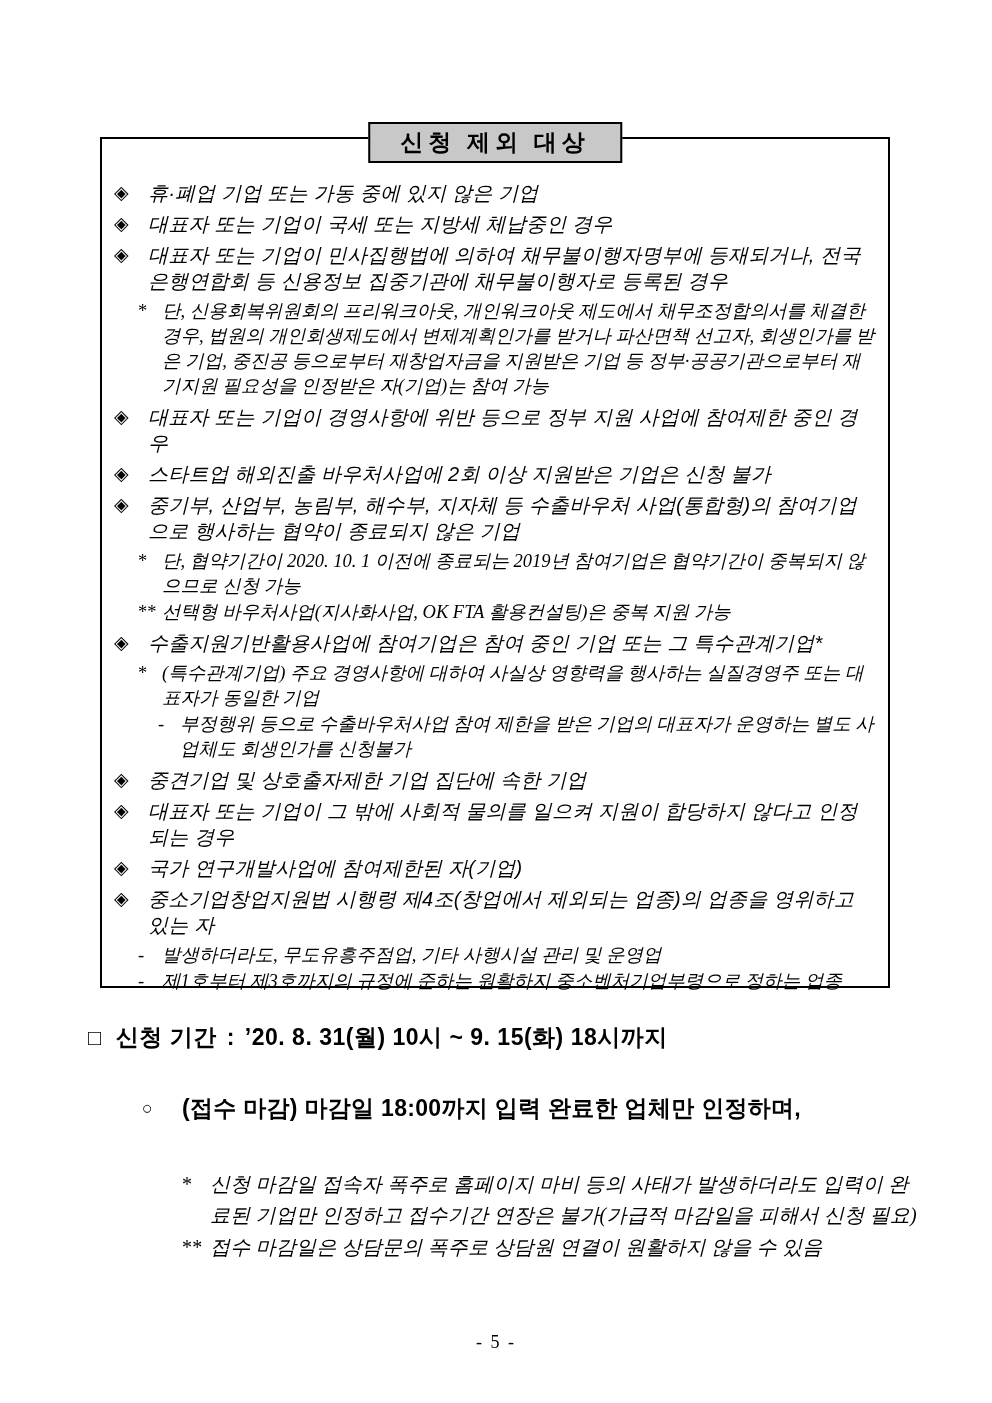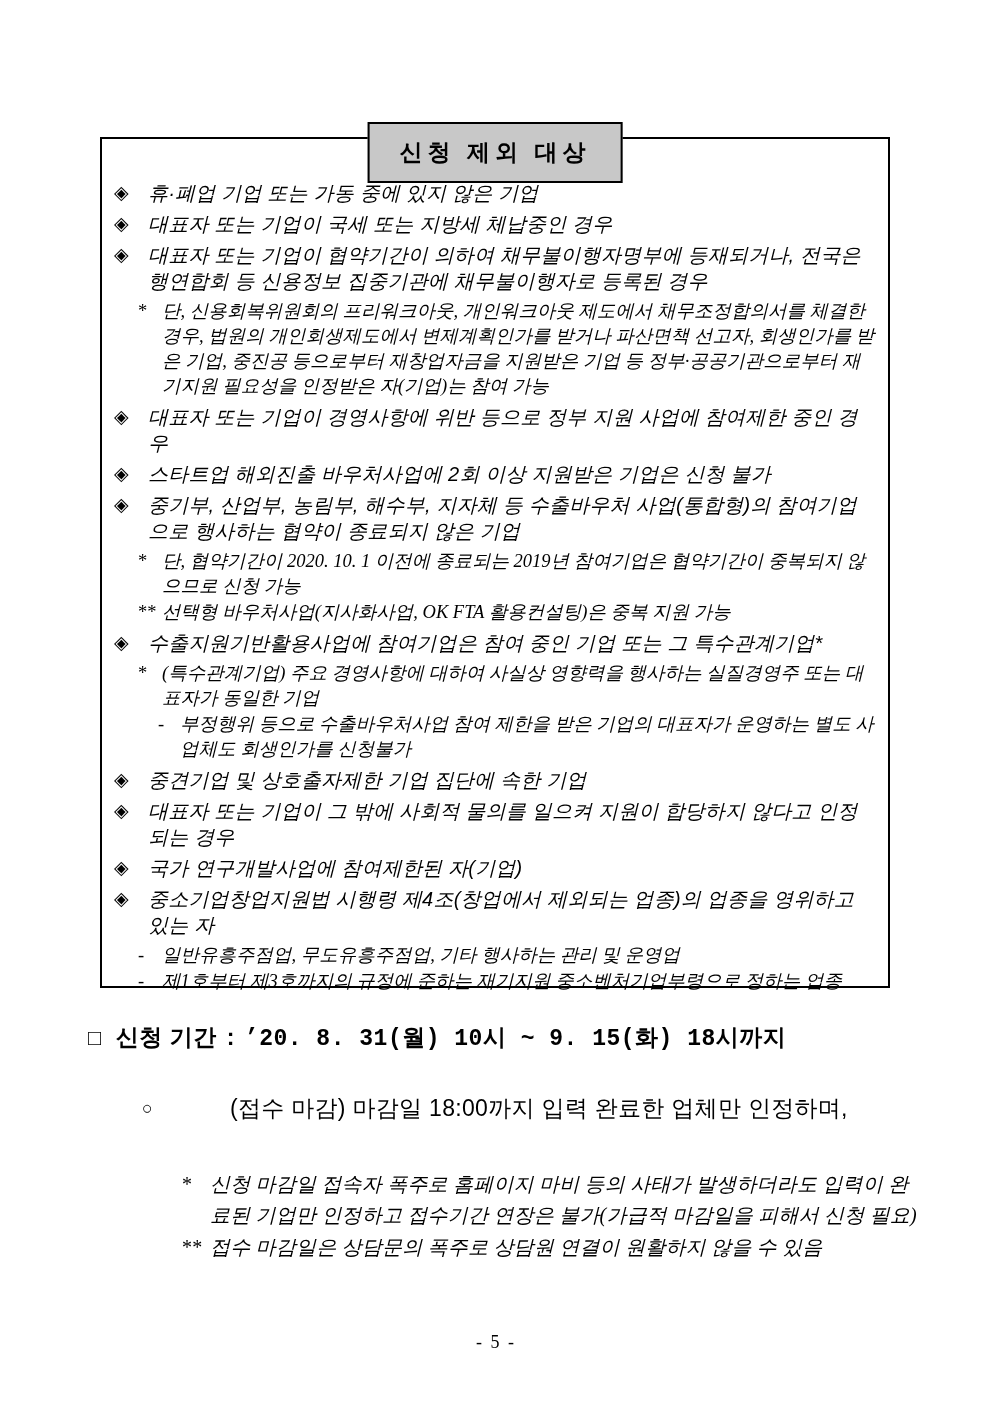--- a/index.html
+++ b/index.html
@@ -11,22 +11,22 @@
   .page{position:relative;width:992px;height:1403px;overflow:hidden;background:#fff;}
 
   
   .box{
     position:absolute;left:100px;top:137px;width:790px;height:851px;
     border:2px solid #000;box-sizing:border-box;
   }
   .box-title{
     position:absolute;top:-17px;left:50%;transform:translateX(-50%);
     border:2px solid #000;
-    padding:13px 30px;
-    font-size:23px;font-weight:bold;letter-spacing:5px;white-space:nowrap;
+    padding:3px 30px;
+    font-size:23px;font-weight:bold;letter-spacing:5px;white-space:nowrap;font-family:Liberation Serif, serif;
   }
   .box-content{padding:36px 12px 0 12px;}
 
   .item{display:flex;align-items:flex-start;}
   .item .marker{flex:0 0 auto;text-align:left;}
   .item .text{flex:1 1 auto;font-style:italic;}
 
   .lvl0{font-size:20px;line-height:26px;margin:5px 0;font-weight:500;letter-spacing:0.2px;}
   .lvl0 .marker{width:34px;font-size:19px;}
   .lvl1{font-size:18.5px;line-height:25px;margin:1px 0 1px 24px;
@@ -37,27 +37,27 @@
   .lvl2 .marker{width:22px;}
 
   
   .period-line{
     position:absolute;left:88px;top:1022px;width:860px;
     font-size:23px;font-weight:bold;letter-spacing:0.5px;
     display:flex;align-items:baseline;
   }
   .period-line .sq{margin-right:14px;font-size:22px;font-weight:normal;}
   .period-line .sep{margin:0 10px;}
-  .period-line .val{font-family:Liberation Mono, monospace;font-weight:bold;}
+  .period-line .val{font-family:Liberation Sans, sans-serif;font-weight:bold;}
 
   
   .deadline{position:absolute;left:142px;top:1088px;width:780px;}
   .deadline-head{display:flex;}
   .deadline-head .circ{flex:0 0 40px;font-size:18px;line-height:40px;font-weight:normal;}
-  .deadline-lines{flex:1 1 auto;font-size:23px;font-weight:normal;line-height:40px;letter-spacing:0.3px;margin-left:48px;}
+  .deadline-lines{flex:1 1 auto;font-size:23px;font-weight:bold;line-height:40px;letter-spacing:0.3px;}
 
   .notes{position:absolute;left:182px;top:1168px;width:744px;}
   .notes .item{font-family:"Liberation Serif","DejaVu Serif",serif;}
   .notes .lvl0{font-size:20px;line-height:31px;font-weight:normal;margin:1px 0;}
   .notes .lvl0 .marker{width:28px;font-size:20px;}
 
   
   .pagenum{
     position:absolute;left:0;top:1332px;width:100%;text-align:center;
     font-size:18px;font-family:"Liberation Serif","DejaVu Serif",serif;letter-spacing:2px;
@@ -75,21 +75,21 @@
     <div class="item lvl0">
           <span class="marker">◈</span>
           <span class="text">휴·폐업 기업 또는 가동 중에 있지 않은 기업</span>
         </div>
         <div class="item lvl0">
           <span class="marker">◈</span>
           <span class="text">대표자 또는 기업이 국세 또는 지방세 체납중인 경우</span>
         </div>
         <div class="item lvl0">
           <span class="marker">◈</span>
-          <span class="text">대표자 또는 기업이 협약기간이 의하여 채무불이행자명부에 등재되거나, 전국은행연합회 등 신용정보 집중기관에 채무불이행자로 등록된 경우</span>
+          <span class="text">대표자 또는 기업이 민사집행법에 의하여 채무불이행자명부에 등재되거나, 전국은행연합회 등 신용정보 집중기관에 채무불이행자로 등록된 경우</span>
         </div>
         <div class="item lvl1">
           <span class="marker">*</span>
           <span class="text">단, 신용회복위원회의 프리워크아웃, 개인워크아웃 제도에서 채무조정합의서를 체결한 경우, 법원의 개인회생제도에서 변제계획인가를 받거나 파산면책 선고자, 회생인가를 받은 기업, 중진공 등으로부터 재창업자금을 지원받은 기업 등 정부·공공기관으로부터 재기지원 필요성을 인정받은 자(기업)는 참여 가능</span>
         </div>
         <div class="item lvl0">
           <span class="marker">◈</span>
           <span class="text">대표자 또는 기업이 경영사항에 위반 등으로 정부 지원 사업에 참여제한 중인 경우</span>
         </div>
         <div class="item lvl0">
@@ -131,25 +131,25 @@
         <div class="item lvl0">
           <span class="marker">◈</span>
           <span class="text">국가 연구개발사업에 참여제한된 자(기업)</span>
         </div>
         <div class="item lvl0">
           <span class="marker">◈</span>
           <span class="text">중소기업창업지원법 시행령 제4조(창업에서 제외되는 업종)의 업종을 영위하고 있는 자</span>
         </div>
         <div class="item lvl1">
           <span class="marker">-</span>
-          <span class="text">일반유흥주점업, 무도유흥주점업, 기타 행사하는 관리 및 운영업</span>
+          <span class="text">발생하더라도, 무도유흥주점업, 기타 사행시설 관리 및 운영업</span>
         </div>
         <div class="item lvl1">
           <span class="marker">-</span>
-          <span class="text">제1호부터 제3호까지의 규정에 준하는 재기지원 중소벤처기업부령으로 정하는 업종</span>
+          <span class="text">제1호부터 제3호까지의 규정에 준하는 원활하지 중소벤처기업부령으로 정하는 업종</span>
         </div>
       </div>
   </div>
 
   <div class="period-line">
     <span class="sq">□</span>
     <span class="lbl">신청 기간</span>
     <span class="sep">:</span>
     <span class="val">’20. 8. 31(월) 10시 ~ 9. 15(화) 18시까지</span>
   </div>

